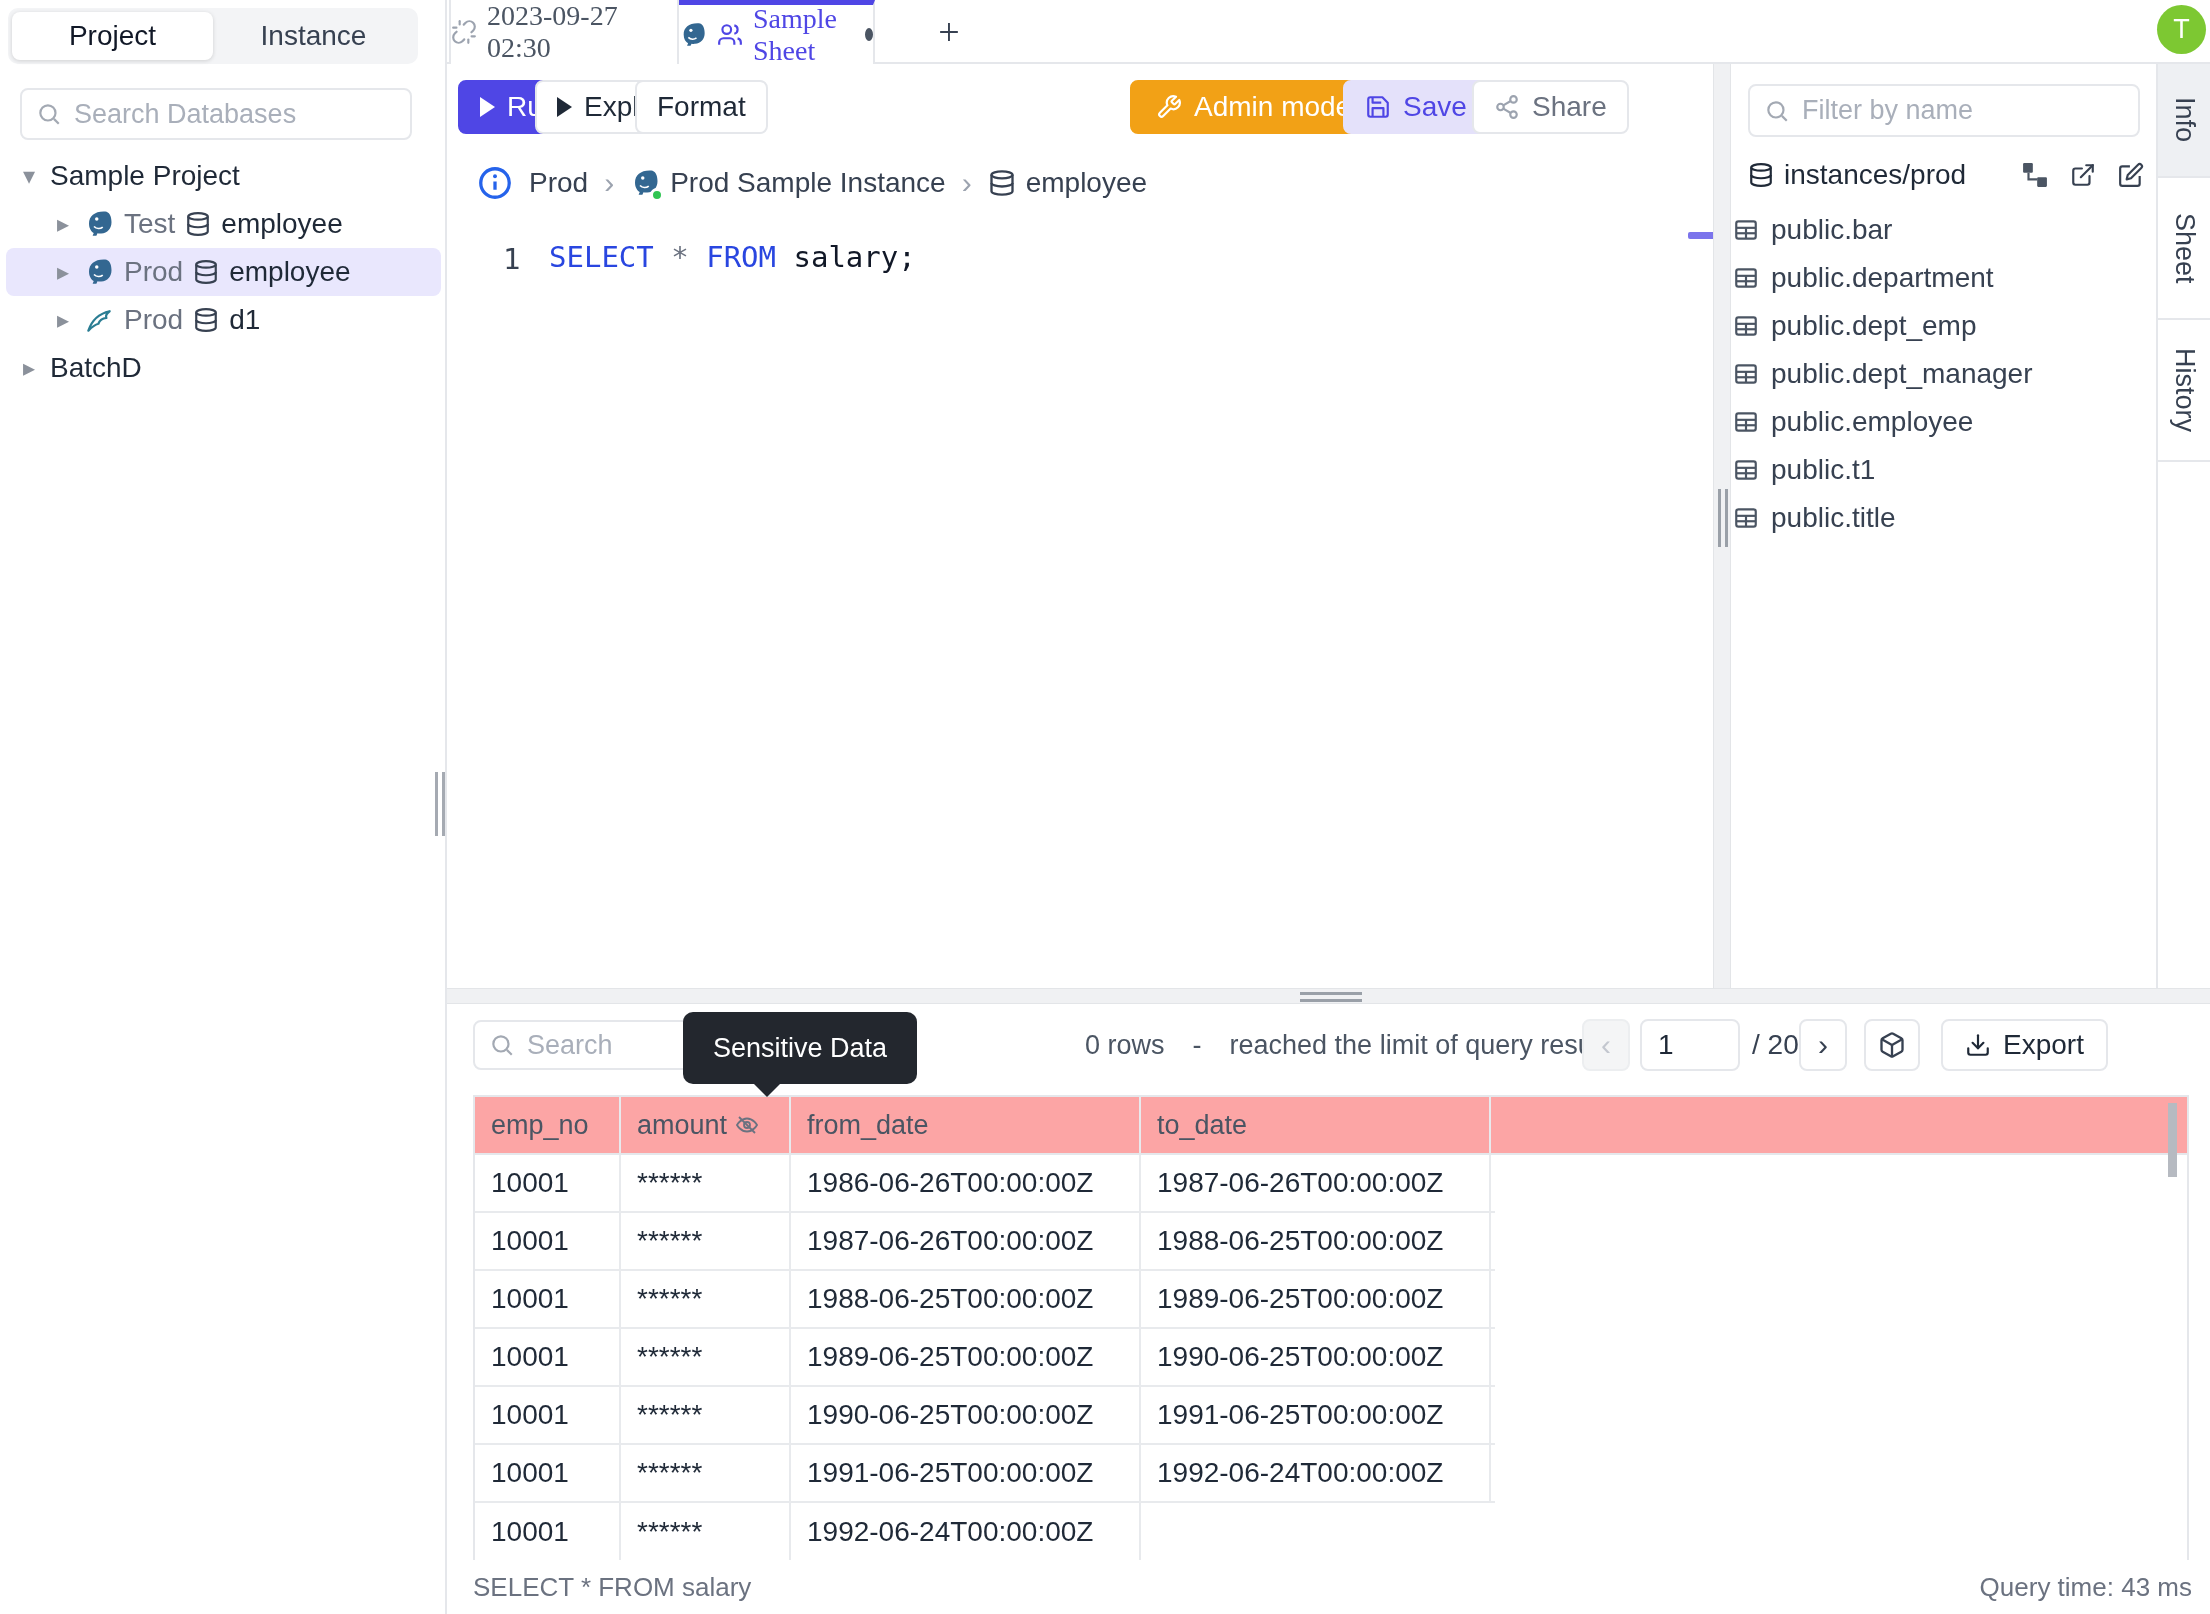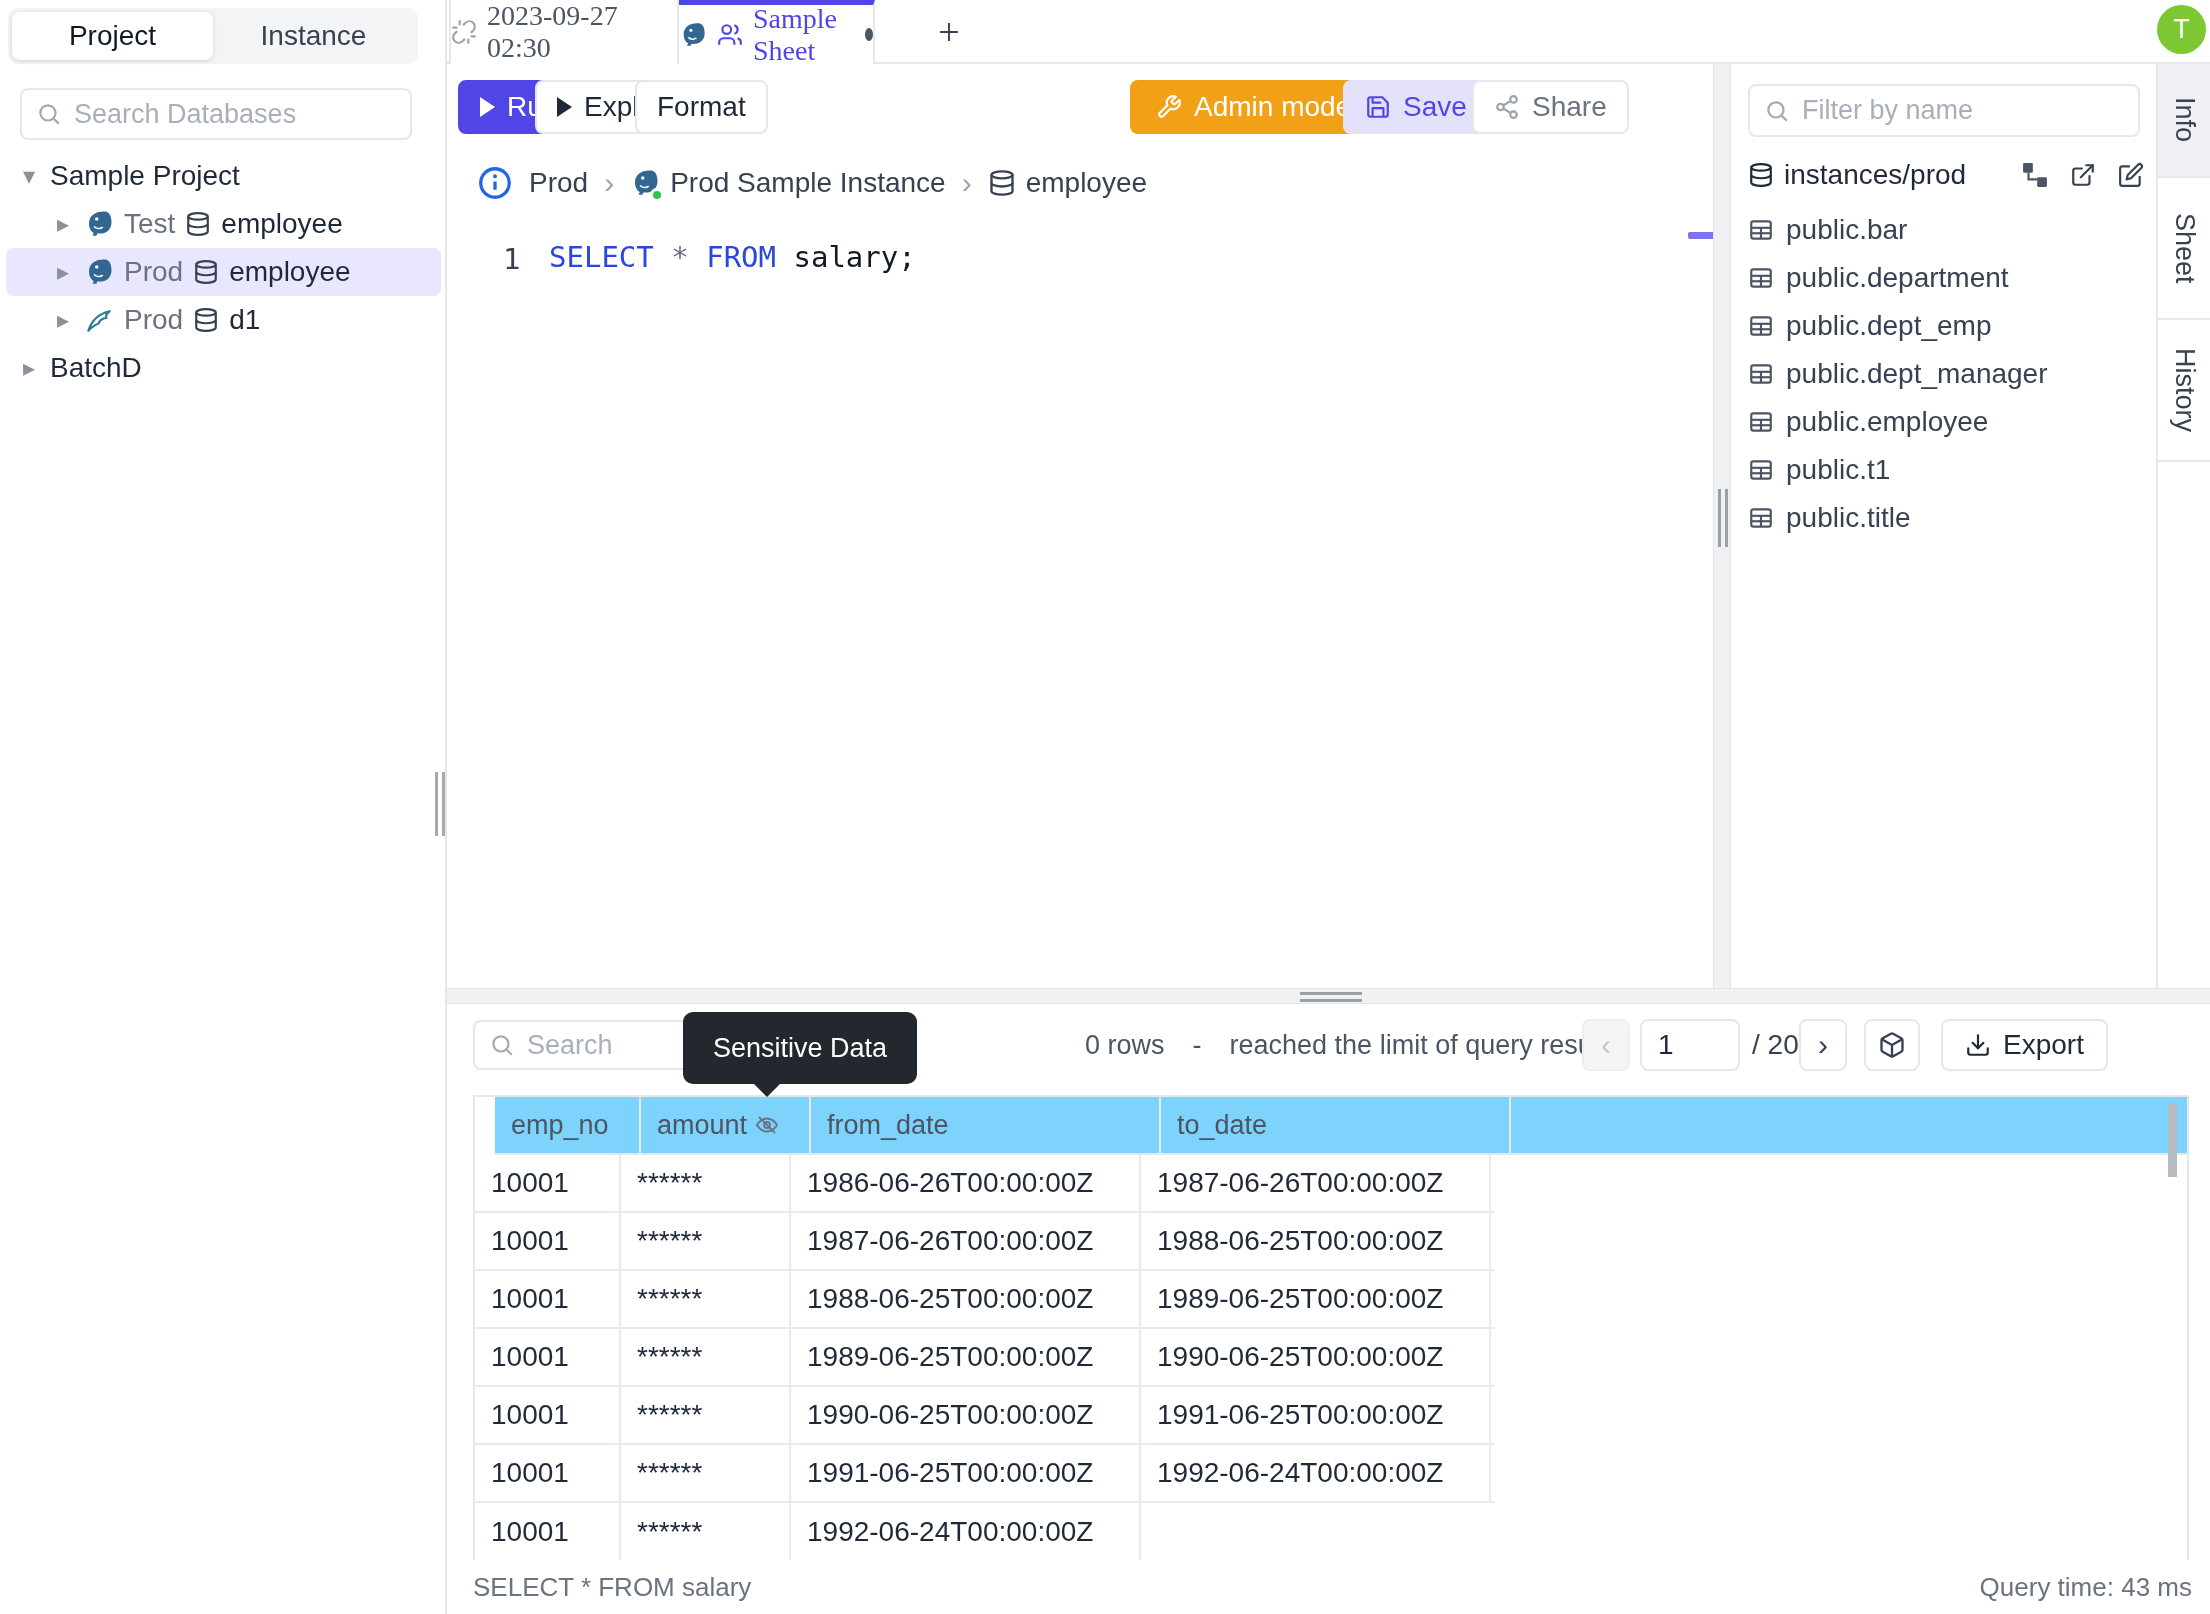--- a/index.html
+++ b/index.html
@@ -75,21 +75,21 @@
   #vd-handle { left:4px; top:425px; }
   #vd-handle i { height:58px; background:#9aa0a8; }
 
   
   #rightpanel { left:1731px; top:64px; width:425px; height:924px; background:#fff; }
   #rightpanel .searchbox { left:17px; top:20px; width:392px; height:53px; }
   .dbrow { position:absolute; left:17px; top:88px; right:12px; height:46px; display:flex; align-items:center; gap:10px; font-size:28px; color:#1f2937; }
   .dbrow .actions { margin-left:auto; display:flex; gap:22px; align-items:center; }
   .dbrow .actions > span { cursor:pointer; }
   .tbllist { position:absolute; left:0; top:142px; width:425px; }
-  .tblitem { height:48px; display:flex; align-items:center; gap:12px; padding-left:17px; font-size:28px; color:#374151; cursor:pointer; }
+  .tblitem { height:48px; display:flex; align-items:center; gap:12px; padding-left:2px; font-size:28px; color:#374151; cursor:pointer; }
 
   
   #sidetabs { left:2156px; top:64px; width:54px; height:924px; border-left:2px solid var(--border); background:#fff; }
   .vtab { writing-mode:vertical-rl; display:flex; align-items:center; justify-content:center; width:100%; font-size:27px; color:#374151; border-bottom:2px solid var(--border); cursor:pointer; background:#fff; }
   .vtab.active { background:#eef0f3; }
   #vtab-info { height:114px; }
   #vtab-sheet { height:142px; }
   #vtab-history { height:142px; }
 
   
@@ -109,21 +109,21 @@
   #btn-cube { left:1417px; width:56px; }
   #btn-export { position:absolute; left:1494px; top:15px; height:52px; border:2px solid var(--border); border-radius:8px; background:#fff; display:flex; align-items:center; gap:12px; padding:16px 22px; font-size:28px; color:#1f2937; cursor:pointer; }
 
   .tooltip { position:absolute; left:236px; top:8px; height:72px; background:#23272e; color:#fff; border-radius:10px; display:flex; align-items:center; padding:0 30px; font-size:27px; z-index:50; }
   .tooltip .arrow { position:absolute; bottom:-13px; left:70px; width:0; height:0; border-left:14px solid transparent; border-right:14px solid transparent; border-top:14px solid #23272e; }
 
   .grid { position:absolute; left:26px; top:91px; width:1716px; border:2px solid var(--border); background:#fff; }
   .grow { display:flex; height:58px; }
   .gcell { height:100%; display:flex; align-items:center; padding-left:16px; gap:8px; border-right:2px solid #e8eaed; font-size:28px; color:#1f2937; }
   .c0 { width:146px; } .c1 { width:170px; } .c2 { width:350px; } .c3 { width:350px; }
-  .ghead { background:#7dd3fc; border-bottom:2px solid var(--border);margin-left:20px; }
+  .ghead { background:#fca5a5; border-bottom:2px solid var(--border); }
   .ghead .gcell { color:#4b5563; font-size:27px; }
   .ghead .fill { flex:1; border-right:none; }
   .gbody .grow { border-bottom:2px solid #e8eaed; width:1020px; }
   .gbody .grow:last-child { border-bottom:none; }
   .gthumb { position:absolute; right:10px; top:6px; width:9px; height:74px; background:#b6bac1; }
 
   #statusbar { left:447px; top:1560px; width:1763px; height:54px; display:flex; align-items:center; justify-content:space-between; padding:0 18px 0 26px; font-size:26px; color:#6b7280; background:#fff; }
 
   .icn { flex:none; }
 </style>

